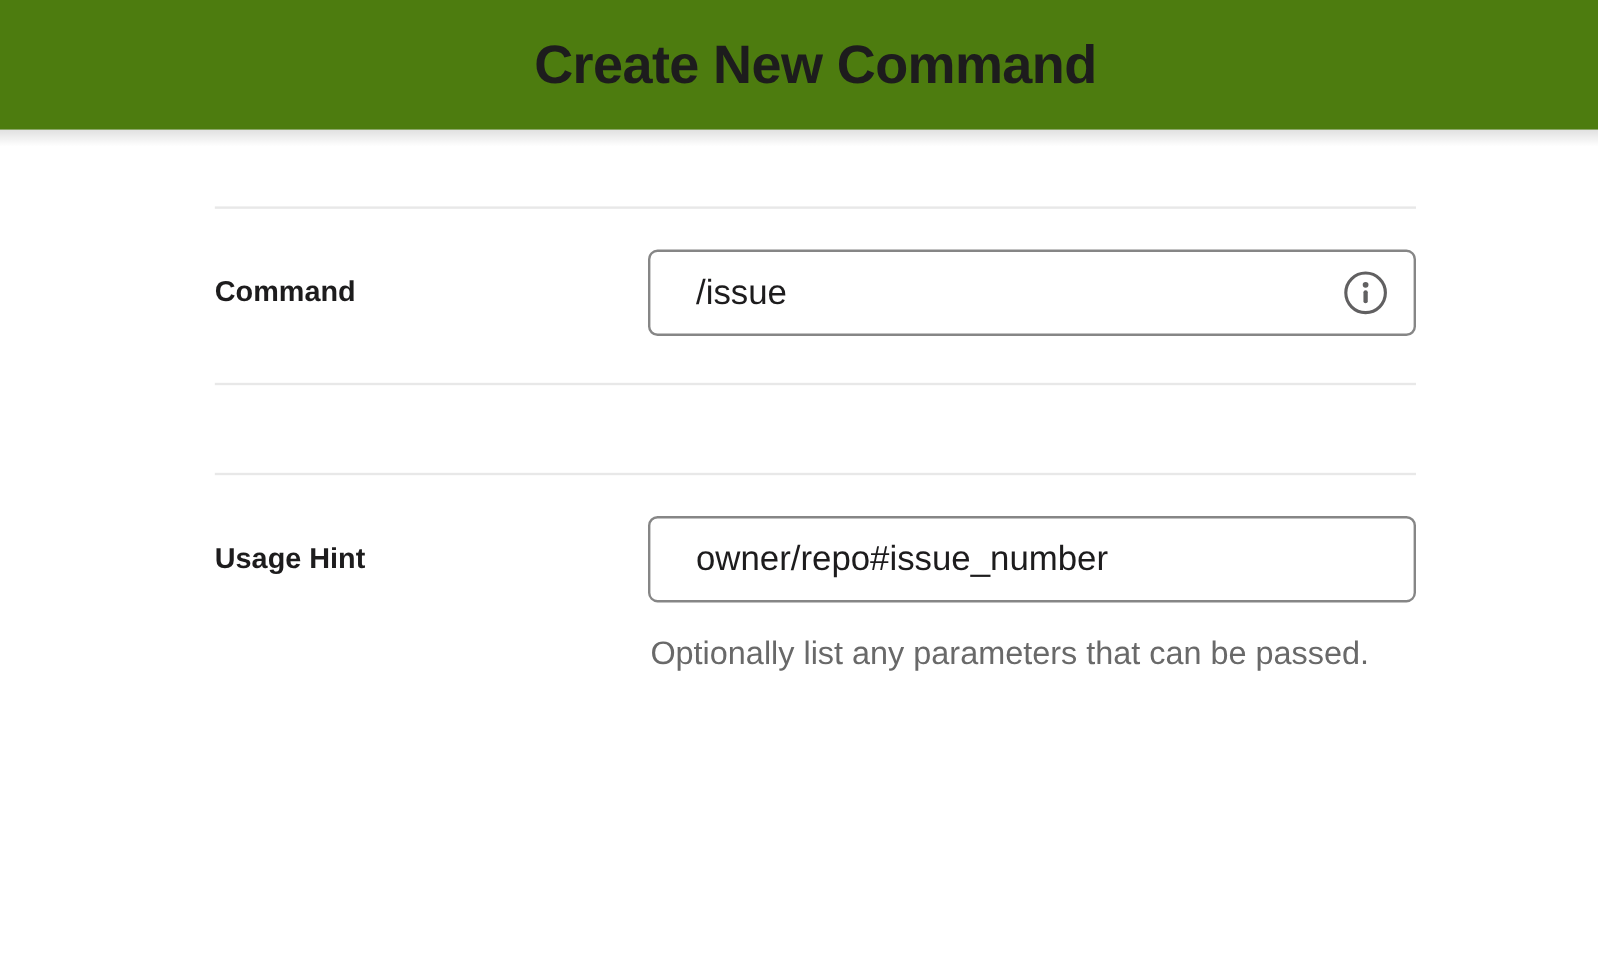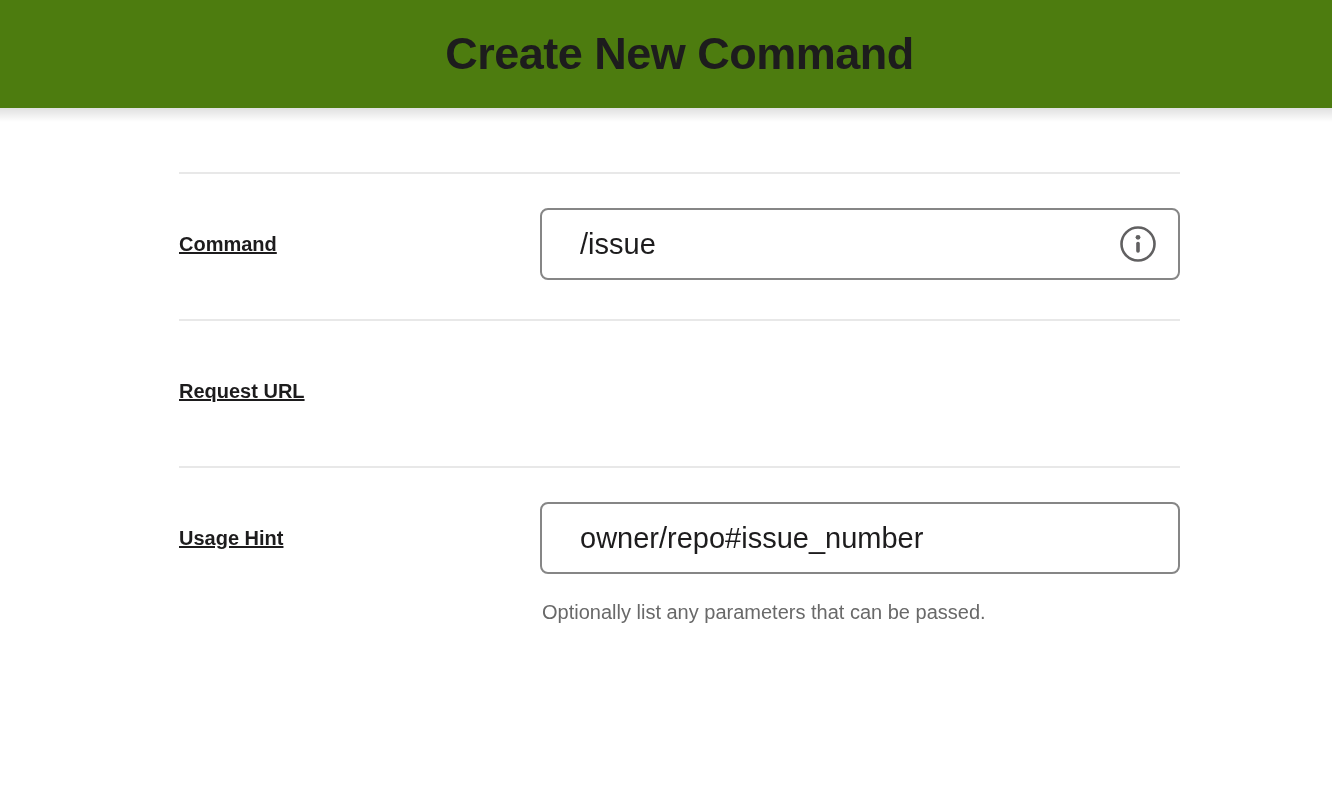--- a/index.html
+++ b/index.html
@@ -45,24 +45,23 @@
     border-top: 2px solid #e8e8e8;
     padding: 34px 0 39px 0;
     display: flex;
     align-items: flex-start;
   }
   .row-label {
     width: 361px;
     height: 72px;
     display: flex;
     align-items: center;
-    font-size: 20px;
+    font-size: 24px;
     font-weight: 700;
     color: #1d1c1d;
-    text-decoration: underline;
   }
   .field-col { width: 640px; }
   .input-wrap { position: relative; height: 72px; }
   .text-input {
     width: 100%;
     height: 72px;
     border: 2px solid #868686;
     border-radius: 8px;
     background: #ffffff;
     font-family: "Liberation Sans", sans-serif;
@@ -78,21 +77,21 @@
     top: 50%;
     transform: translateY(-50%);
     width: 38px;
     height: 38px;
     cursor: pointer;
     display: block;
   }
   .helper-text {
     margin-top: 27px;
     padding-left: 2px;
-    font-size: 20px;
+    font-size: 27px;
     color: #696969;
   }
 </style>
 </head>
 <body>
 
 <header class="modal-header">
   <div class="title-wrap">
     <h1 class="page-title">Create New Command</h1>
   </div>
@@ -108,21 +107,20 @@
         <svg class="info-icon" viewBox="0 0 38 38">
           <circle cx="19" cy="19" r="16.5" fill="none" stroke="#616061" stroke-width="2.6"></circle>
           <circle cx="19" cy="12.3" r="2.4" fill="#616061"></circle>
           <rect x="17.2" y="16.8" width="3.6" height="11" rx="1.8" fill="#616061"></rect>
         </svg>
       </div>
     </div>
   </div>
 
   <div class="form-row">
-    <div class="row-label">Request URL</div>
   </div>
 
 
   <div class="form-row">
     <div class="row-label">Usage Hint</div>
     <div class="field-col">
       <div class="input-wrap">
         <input type="text" class="text-input" value="owner/repo#issue_number" style="">
       </div>
       <p class="helper-text">Optionally list any parameters that can be passed.</p>

